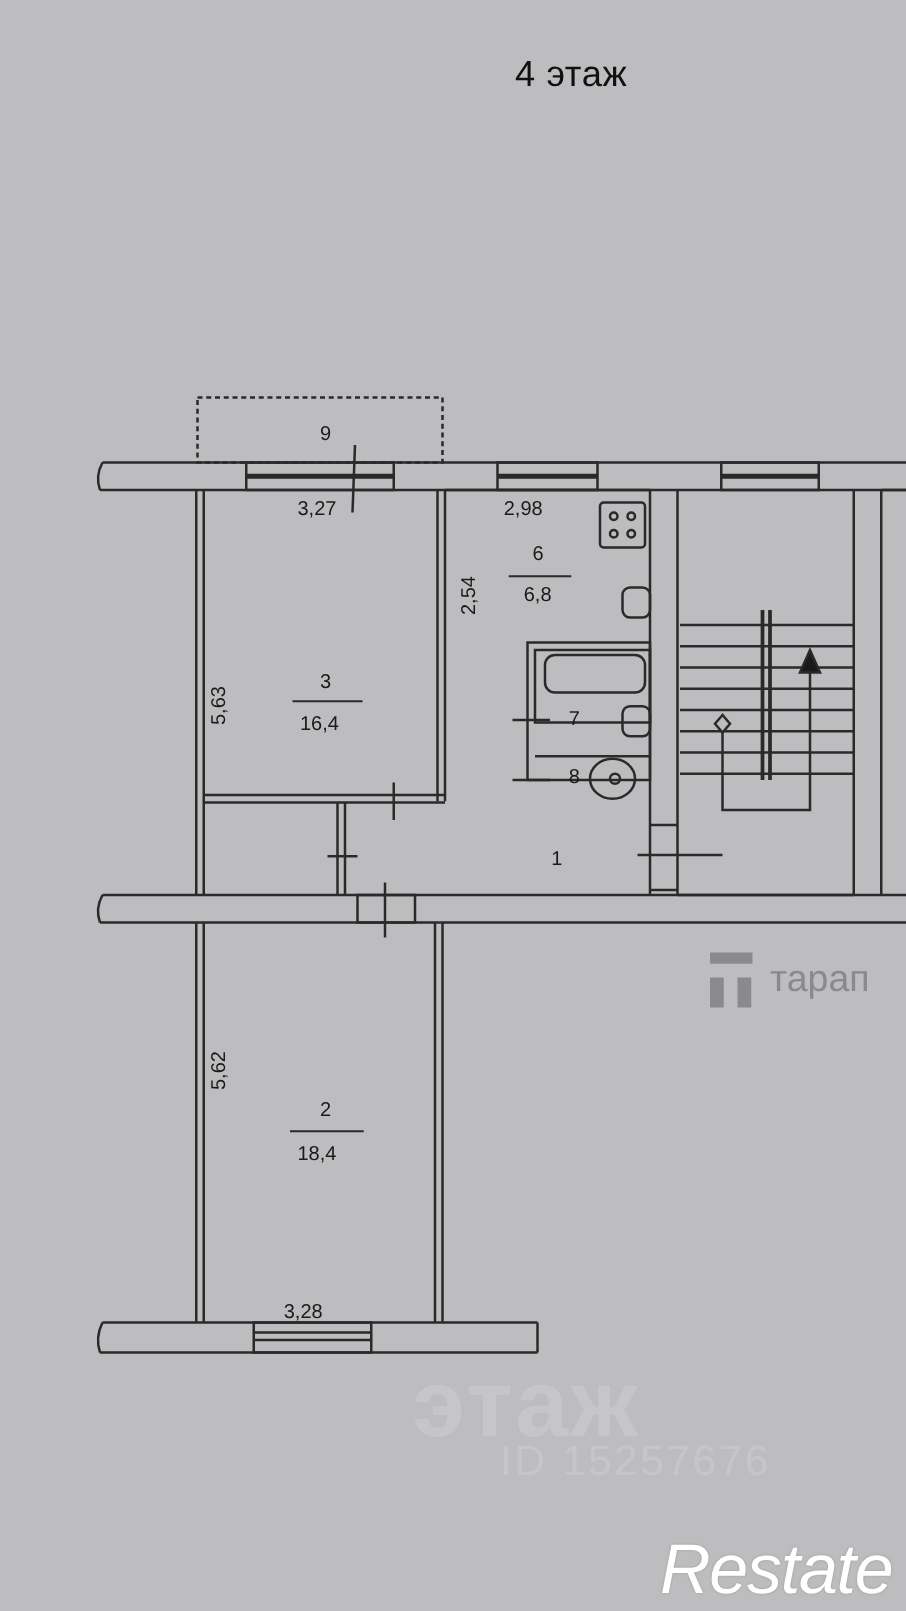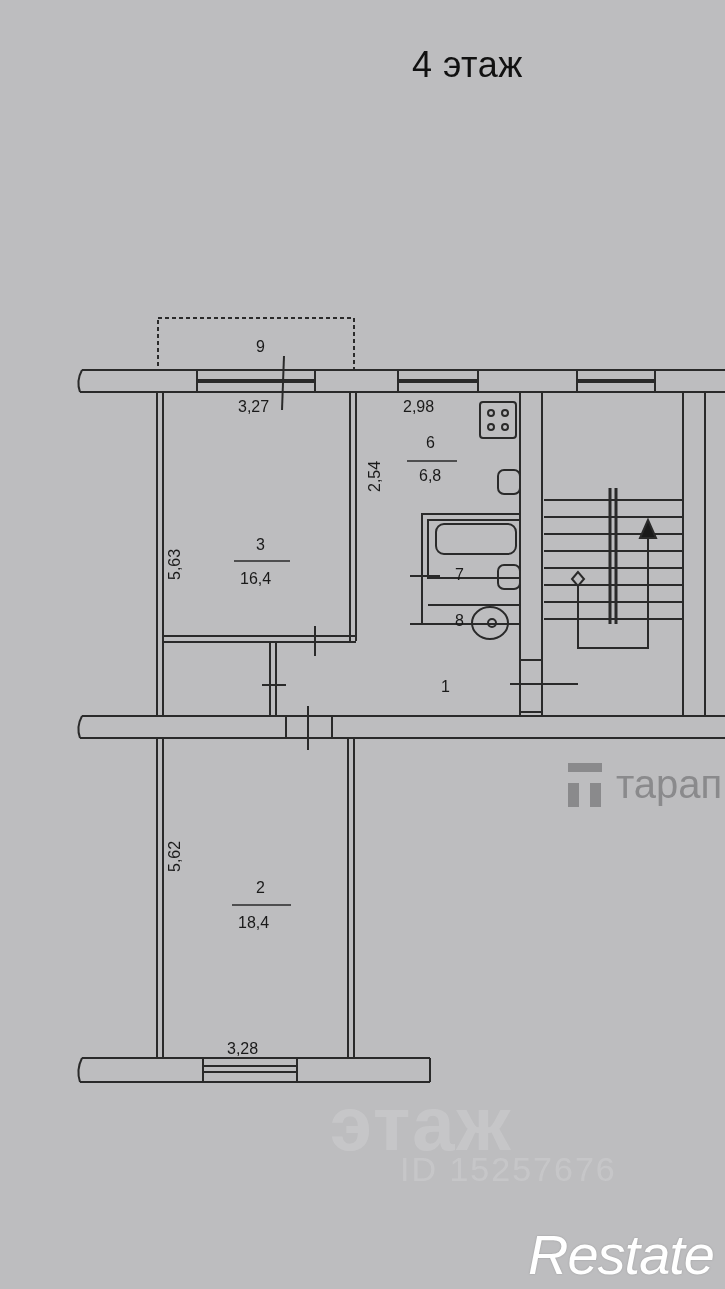--- a/index.html
+++ b/index.html
@@ -1,20 +1,20 @@
 <!DOCTYPE html>
 <html><head>
 <meta charset="utf-8">
 <style>
   html,body{margin:0;padding:0;}
   body{width:725px;height:1289px;background:#bdbdbf;position:relative;overflow:hidden;font-family:"Liberation Sans",sans-serif;}
-  .title{position:absolute;left:412px;top:44px;font-size:36px;color:#111;letter-spacing:0.5px;}
+  .title{position:absolute;left:412px;top:44px;font-size:29px;color:#111;letter-spacing:0.5px;}
   svg.plan{position:absolute;left:0;top:0;}
   .lbl{font-family:"Liberation Sans",sans-serif;fill:#1a1a1a;}
-  .wm-tarap{position:absolute;left:568px;top:762px;display:flex;align-items:center;gap:14px;color:#8a8a8c;font-size:40px;}
+  .wm-tarap{position:absolute;left:568px;top:762px;display:flex;align-items:center;gap:14px;color:#8a8a8c;font-size:30px;}
   .wm-tarap .logo{width:34px;height:44px;position:relative;}
   .wm-tarap .logo .bar{position:absolute;left:0;top:0;width:34px;height:9px;background:#8a8a8c;}
   .wm-tarap .logo .l{position:absolute;left:0;top:20px;width:11px;height:24px;background:#8a8a8c;}
   .wm-tarap .logo .r{position:absolute;left:22px;top:20px;width:11px;height:24px;background:#8a8a8c;}
   .wm-cian{position:absolute;left:330px;top:1080px;color:#cfcfd1;font-size:76px;font-weight:bold;opacity:0.55;letter-spacing:2px;}
   .wm-cian-id{position:absolute;left:400px;top:1150px;color:#cfcfd1;font-size:34px;opacity:0.55;letter-spacing:2px;}
   .restate{position:absolute;left:528px;top:1222px;color:#ffffff;font-size:56px;font-style:italic;font-family:"Liberation Sans",sans-serif;letter-spacing:-1px;text-shadow:0 0 2px #999;}
 </style>
 </head>
 <body>

